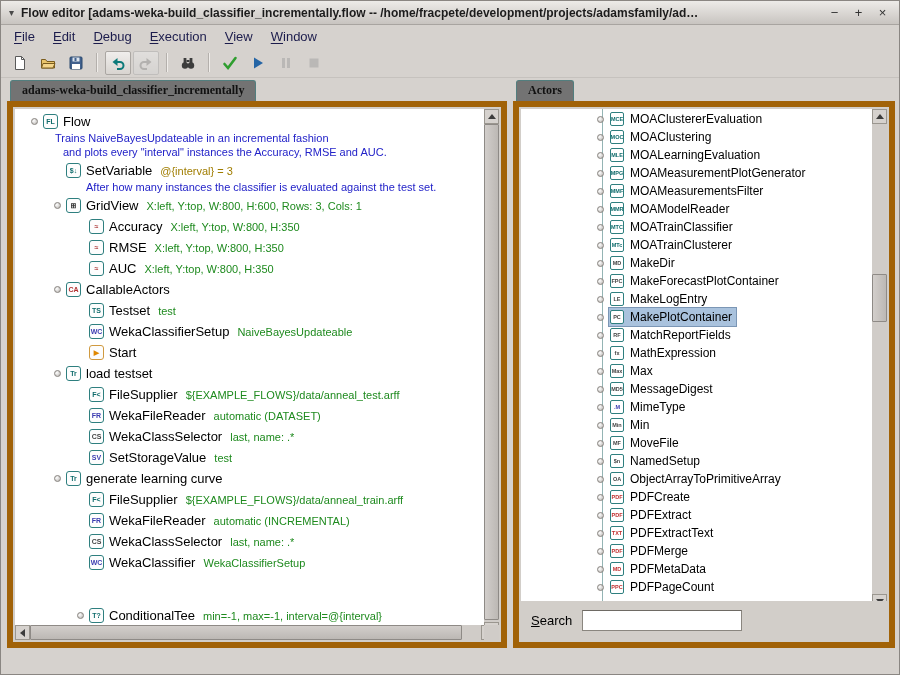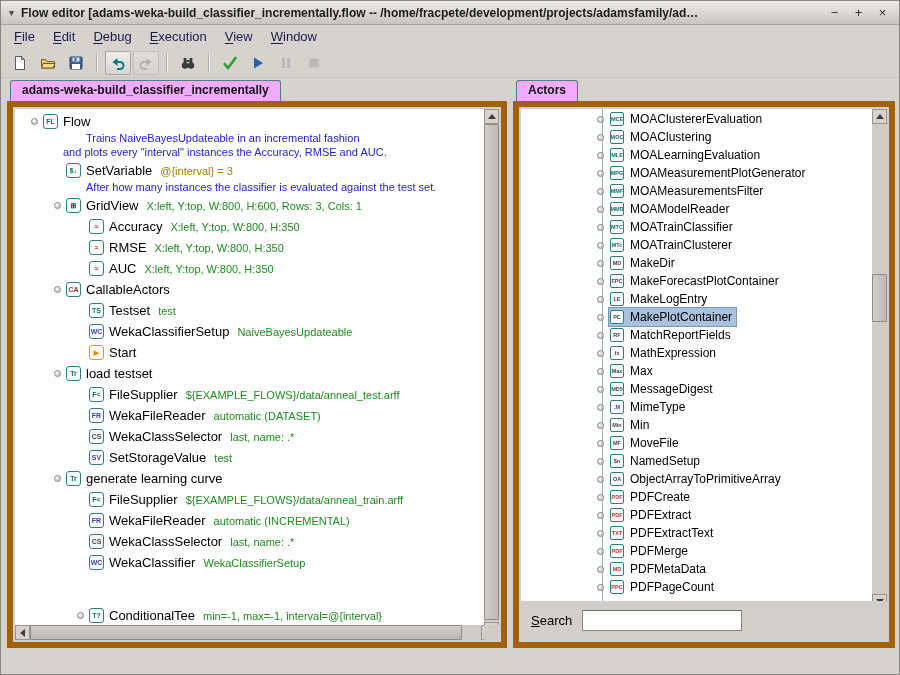--- a/index.html
+++ b/index.html
@@ -25,21 +25,21 @@
   .tbtn.disabled{opacity:.45;filter:grayscale(1);}
   .tico{display:flex;align-items:center;justify-content:center;}
   .tsep{width:2px;height:19px;border-left:1px solid #b4b0ac;border-right:1px solid #f0edea;margin:0 5px;flex:none;}
 
   
   .main{position:relative;flex:1;}
   .panel{position:absolute;top:2px;height:568px;}
   .left-panel{left:6px;width:500px;}
   .right-panel{left:512px;width:382px;}
   .tab-row{height:21px;display:flex;padding-left:3px;}
-  .tab{background:#f0abfc;border:1px solid #527e7e;border-bottom:none;border-radius:3px 3px 0 0;padding:2px 11px 3px;font-weight:bold;font-size:12px;color:#111;white-space:nowrap;}
+  .tab{background:#737373;border:1px solid #527e7e;border-bottom:none;border-radius:3px 3px 0 0;padding:2px 11px 3px;font-weight:bold;font-size:12px;color:#111;white-space:nowrap;font-family:Liberation Serif, serif;}
   .panel-body{position:absolute;top:21px;left:0;right:0;bottom:0;border:6px solid #a16207;background:#d2cec9;padding-left:44px;}
 
   
   .tree-viewport{position:absolute;left:2px;top:2px;width:479px;height:528px;background:#fff;overflow:hidden;padding-top:2px;}
   .trow{display:flex;align-items:center;height:21px;white-space:nowrap;}
   .texp{width:22px;display:flex;justify-content:flex-end;padding-right:5px;flex:none;}
   .knob{width:7px;height:7px;border-radius:50%;background:radial-gradient(circle at 35% 35%,#ffffff,#b5b1ad);border:1px solid #87837f;flex:none;}
   .ticon{width:15px;height:15px;border:1px solid #2e7f7f;border-radius:3px;font-size:7px;font-weight:bold;display:flex;align-items:center;justify-content:center;color:#0e6b6b;background:#fdfdfd;flex:none;letter-spacing:0;}
   .tname{font-size:13px;color:#000;margin-left:5px;}
   .tvarspan{font-size:11px;color:#a07d00;margin-left:8px;}
@@ -200,21 +200,21 @@
       </div>
       <div class="panel-body">
         <div class="tree-viewport">
             <div class="trow" style="padding-left: 6px;">
               <span class="texp">
                 <span class="knob"></span>
               </span>
               <span class="ticon">FL</span>
               <span class="tname">Flow</span>
             </div>
-            <div class="tanno" style="margin-left: 71px;">Trains NaiveBayesUpdateable in an incremental fashion</div>
+            <div class="tanno" style="margin-left: 40px;">Trains NaiveBayesUpdateable in an incremental fashion</div>
             <div class="tanno" style="margin-left: 48px;">and plots every "interval" instances the Accuracy, RMSE and AUC.</div>
             <div class="trow" style="padding-left: 29px;">
               <span class="texp"></span>
               <span class="ticon">$↓</span>
               <span class="tname">SetVariable</span>
               <span class="tvarspan">@{interval} = 3</span>
             </div>
             <div class="tanno" style="margin-left: 71px;">After how many instances the classifier is evaluated against the test set.</div>
             <div class="trow" style="padding-left: 29px;">
               <span class="texp">

